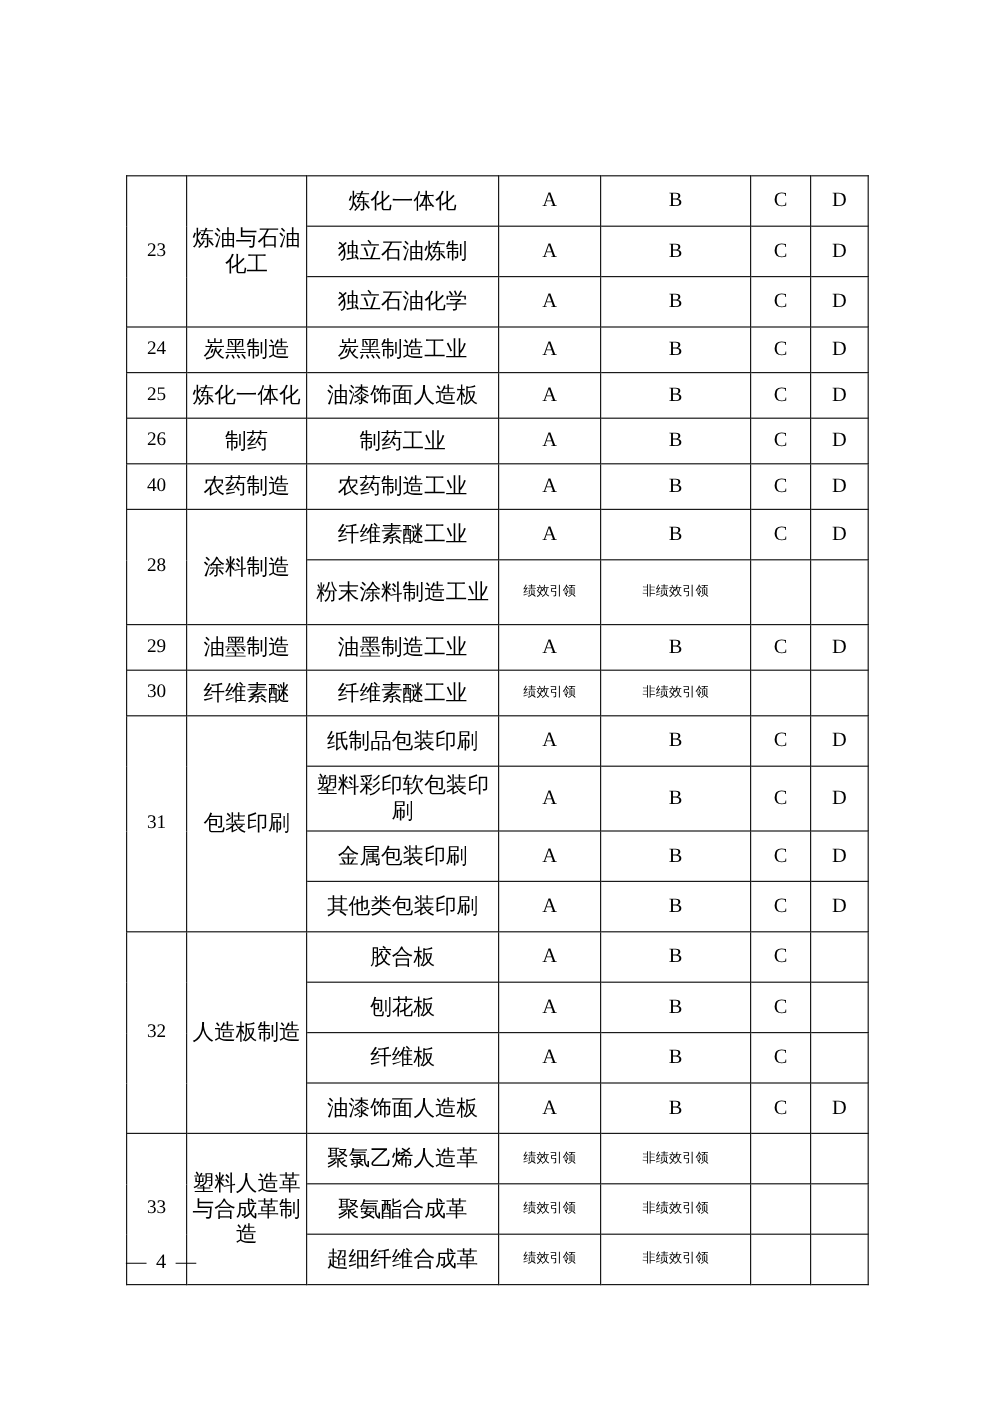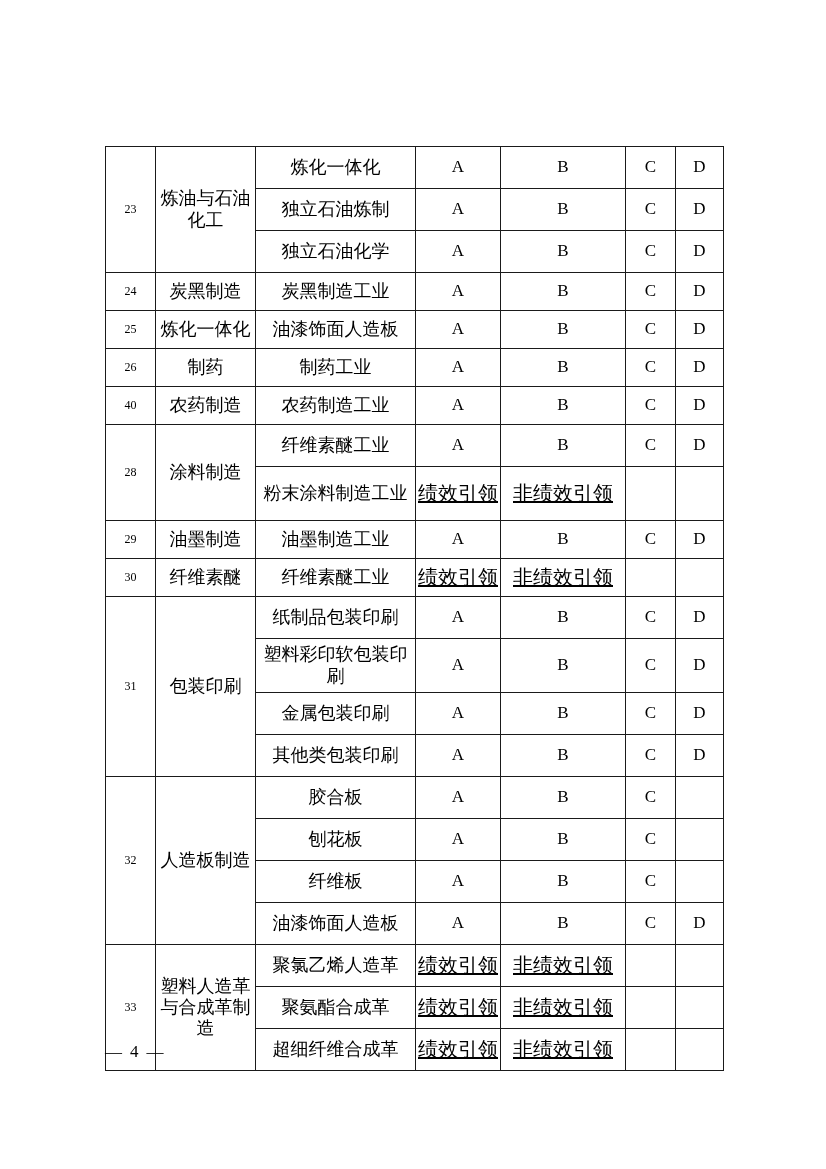--- a/index.html
+++ b/index.html
@@ -42,36 +42,35 @@
   col.c-num   { width: 50px; }
   col.c-ind   { width: 100px; }
   col.c-sub   { width: 160px; }
   col.c-a     { width: 85px; }
   col.c-b     { width: 125px; }
   col.c-c     { width: 50px; }
   col.c-d     { width: 48px; }
 
   
   .cell-num {
-    font-size: 12px;
+    font-size: 16px;
     font-family: "Liberation Serif", "DejaVu Serif", serif;
   }
   .cell-cn {
     font-size: 18px;
     font-family: "DejaVu Sans", "Liberation Sans", sans-serif;
     letter-spacing: 0px;
   }
   .cell-grade {
     font-size: 17px;
     font-family: "Liberation Serif", "DejaVu Serif", serif;
   }
   .cell-perf {
-    font-size: 20px;
+    font-size: 11px;
     font-family: "DejaVu Sans", "Liberation Sans", sans-serif;
-    text-decoration: underline;
   }
   .cell-empty { }
 
   .r-tall   { height: 42px; }
   .r-std    { height: 38px; margin-top: 15px; }
   .r-two    { height: 54px; }
 
   .footer {
     position: absolute;
     left: 105px;

